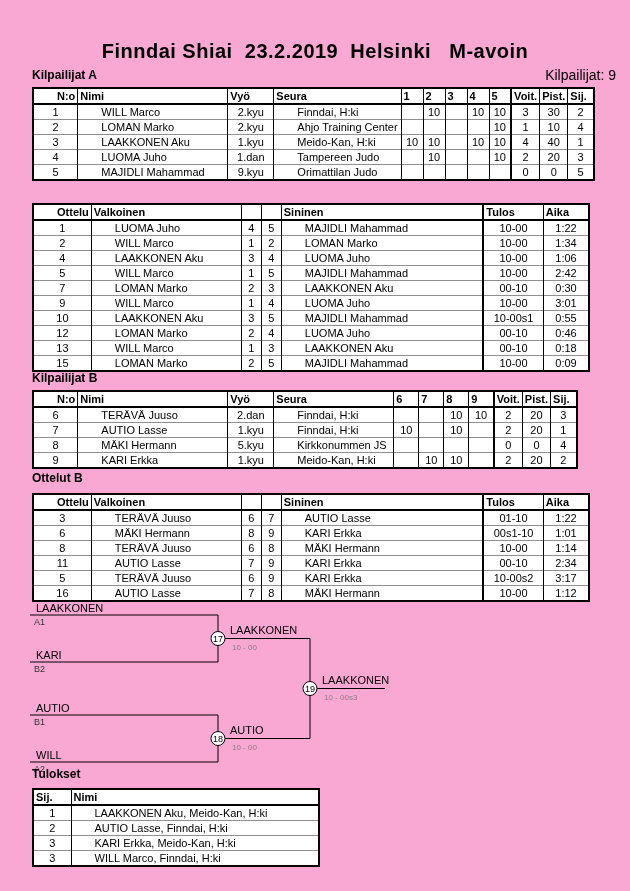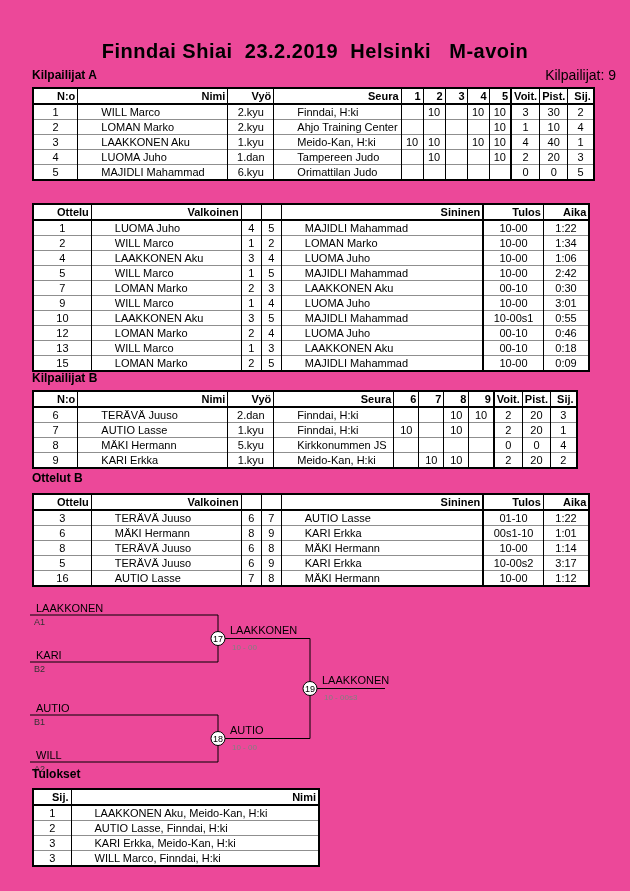--- a/index.html
+++ b/index.html
@@ -1,35 +1,35 @@
 <!DOCTYPE html>
 <html><head>
 <meta charset="utf-8">
 <style>
   html,body { margin:0; padding:0; background:#fff; }
   .page {
-    position:relative; width:630px; height:891px; background:#ec4899;
+    position:relative; width:630px; height:891px; background:#f9a8d4;
     font-family:"Liberation Sans", sans-serif; color:#000; overflow:hidden;
   }
   .title {
     position:absolute; top:40px; left:0; width:630px; margin:0;
     text-align:center; font-size:20px; font-weight:bold; white-space:pre;
     letter-spacing:0.5px;
   }
   .section-head {
     position:absolute; left:32px; width:450px; 
     font-size:12px; font-weight:bold;
   }
   .participants { position:absolute; top:67px; right:14px; font-size:14px; }
   table {
     position:absolute; border-collapse:collapse; table-layout:fixed;
     background:#fff; border:2px solid #000;
   }
   th {
-    font-size:11px; font-weight:bold; text-align:right;
+    font-size:11px; font-weight:bold; text-align:left;
     border-left:1px solid #000; border-right:1px solid #000;
     border-bottom:2px solid #000; padding:0 2px; height:14px; line-height:14px;
     overflow:hidden; white-space:nowrap;
   }
   td {
     font-size:11px; text-align:center;
     border-left:1px solid #000; border-right:1px solid #000;
     border-top:1px solid #8f8f8f;
     padding:0 3px; height:14px; line-height:14px;
     overflow:hidden; white-space:nowrap;
@@ -142,21 +142,21 @@
           <td></td>
           <td>10</td>
           <td class="sep">2</td>
           <td>20</td>
           <td>3</td>
         </tr>
 
         <tr>
           <td>5</td>
           <td class="al">MAJIDLI Mahammad</td>
-          <td>6.kyu</td>
+          <td>9.kyu</td>
           <td class="al">Orimattilan Judo</td>
           <td></td>
           <td></td>
           <td></td>
           <td></td>
           <td></td>
           <td class="sep">0</td>
           <td>0</td>
           <td>5</td>
         </tr>
@@ -428,20 +428,29 @@
         <tr>
           <td>8</td>
           <td class="al">TERÄVÄ Juuso</td>
           <td>6</td>
           <td>8</td>
           <td class="al">MÄKI Hermann</td>
           <td class="sep">10-00</td>
           <td>1:14</td>
         </tr>
 
+        <tr>
+          <td>11</td>
+          <td class="al">AUTIO Lasse</td>
+          <td>7</td>
+          <td>9</td>
+          <td class="al">KARI Erkka</td>
+          <td class="sep">00-10</td>
+          <td>2:34</td>
+        </tr>
 
         <tr>
           <td>5</td>
           <td class="al">TERÄVÄ Juuso</td>
           <td>6</td>
           <td>9</td>
           <td class="al">KARI Erkka</td>
           <td class="sep">10-00s2</td>
           <td>3:17</td>
         </tr>

